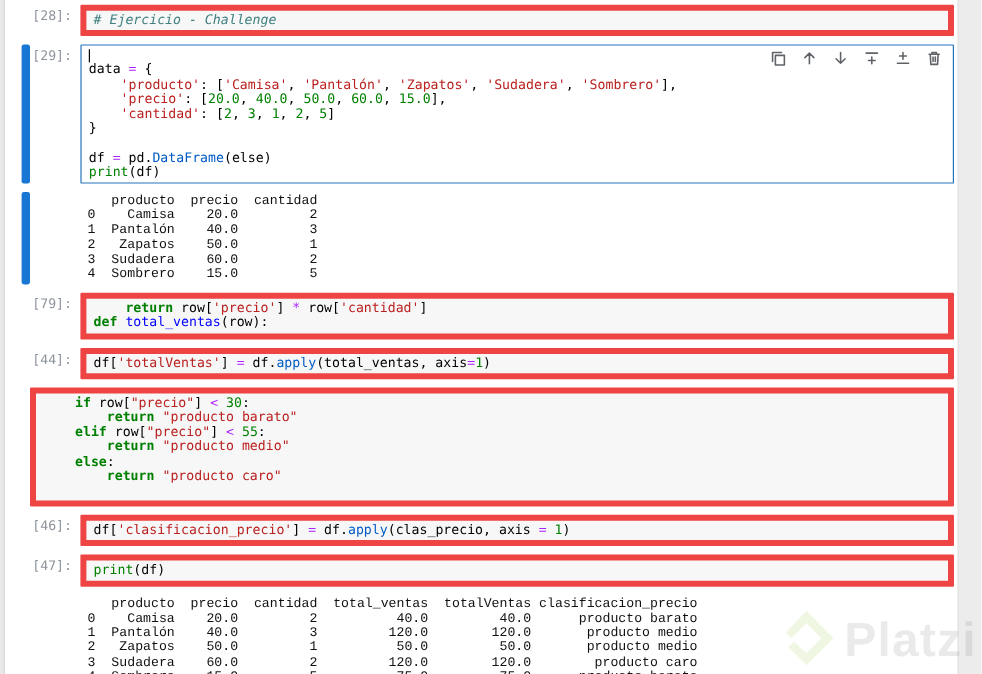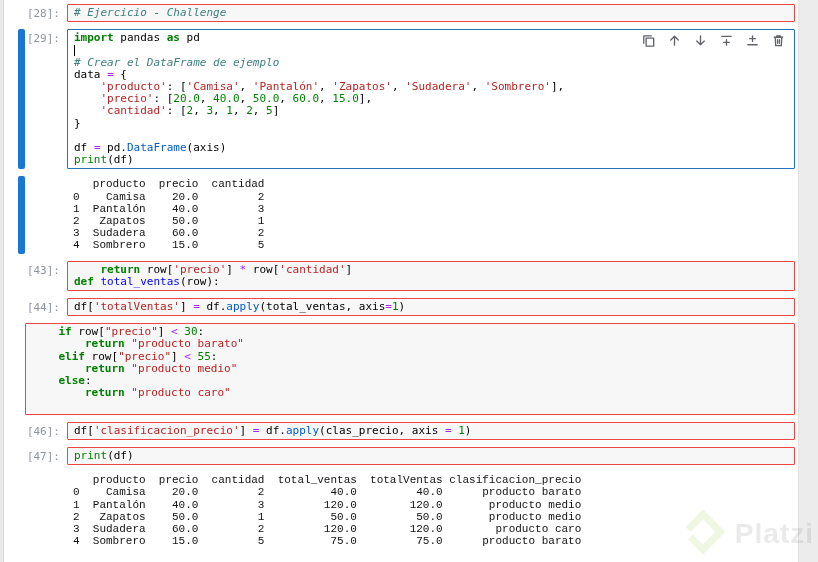--- a/index.html
+++ b/index.html
@@ -12,21 +12,21 @@
     background:#e9e9e9; border-right:1px solid #d8d8d8; }
   .right-gutter { position:absolute; right:0; top:0; width:20px; height:562px;
     background:#ececec; border-left:1px solid #e2e2e2; }
   .notebook { position:absolute; left:5px; top:4px; right:23px; }
 
   .cell-row { display:flex; align-items:stretch; margin-bottom:7px; }
   .collapser { width:7px; margin-left:13px; border-radius:2px; flex:none; background:transparent; }
   .collapser.visible { background:#1976d2; }
   .prompt { width:42px; flex:none; text-align:right; padding-right:7px; padding-top:3px;
     font-size:11px; color:#8e949c; white-space:nowrap; }
-  .input { flex:1; background:#f7f7f7; border:1px solid #ef4444; border-radius:1px;
+  .input { flex:1; background:#f7f7f7; border:5px solid #ef4444; border-radius:1px;
     padding:2px 6px; position:relative; font-size:11px; line-height:12.2px; }
   .cell-row.active .input { background:#ffffff; border:1.5px solid #2574bb; }
 
   .line { white-space:pre; min-height:12.2px; }
   .tok-kw  { color:#008000; font-weight:bold; }
   .tok-bi  { color:#008000; }
   .tok-str { color:#ba2121; }
   .tok-num { color:#008000; }
   .tok-com { color:#408080; font-style:italic; }
   .tok-op  { color:#aa22ff; }
@@ -40,21 +40,21 @@
 
   .cell-toolbar { position:absolute; top:2px; right:8px; display:flex; gap:10px;
     background:transparent; }
   .tbtn { width:16px; height:16px; padding:0; border:none; background:transparent;
     cursor:pointer; display:flex; align-items:center; justify-content:center; }
   .tbtn svg { stroke:#5f6368; fill:none; stroke-width:1.4; stroke-linecap:round;
     stroke-linejoin:round; }
 
   .watermark { position:absolute; right:4px; bottom:0px; display:flex; align-items:center;
     z-index:5; pointer-events:none; }
-  .watermark .wm-text { font-family:"Liberation Sans", sans-serif; font-size:28px;
+  .watermark .wm-text { font-family:"Liberation Sans", sans-serif; font-size:40px;
     font-weight:600; color:rgba(90,95,90,0.13); letter-spacing:1px; line-height:56px; }
   .watermark svg { margin-right:6px; }
 </style>
 </head>
 <body>
 
 <div class="left-gutter"></div>
 
 <div class="notebook" id="notebook">
     <div class="cell-row">
@@ -94,46 +94,44 @@
             <svg width="15" height="15" viewBox="0 0 16 16">
               <path d="M3 12.5 H13 M8 3 V9 M5 6 H11"></path>
             </svg>
           </button>
           <button class="tbtn">
             <svg width="15" height="15" viewBox="0 0 16 16">
               <path d="M3.5 4.5 H12.5 M6 4.5 V3 H10 V4.5 M4.5 4.5 L5 13.5 H11 L11.5 4.5 M7 7 V11 M9 7 V11"></path>
             </svg>
           </button>
         </div>
-        <div class="line"><span class="tok-kw">import</span><span class="tok-pl"> pandas </span><span class="tok-kw">as</span><span class="tok-pl"> pd</span></div>
         <div class="line"><span class="cursor"></span></div>
-        <div class="line"><span class="tok-com"># Crear el DataFrame de ejemplo</span></div>
         <div class="line"><span class="tok-pl">data </span><span class="tok-op">=</span><span class="tok-pl"> {</span></div>
         <div class="line"><span class="tok-pl">    </span><span class="tok-str">'producto'</span><span class="tok-pl">: [</span><span class="tok-str">'Camisa'</span><span class="tok-pl">, </span><span class="tok-str">'Pantalón'</span><span class="tok-pl">, </span><span class="tok-str">'Zapatos'</span><span class="tok-pl">, </span><span class="tok-str">'Sudadera'</span><span class="tok-pl">, </span><span class="tok-str">'Sombrero'</span><span class="tok-pl">],</span></div>
         <div class="line"><span class="tok-pl">    </span><span class="tok-str">'precio'</span><span class="tok-pl">: [</span><span class="tok-num">20.0</span><span class="tok-pl">, </span><span class="tok-num">40.0</span><span class="tok-pl">, </span><span class="tok-num">50.0</span><span class="tok-pl">, </span><span class="tok-num">60.0</span><span class="tok-pl">, </span><span class="tok-num">15.0</span><span class="tok-pl">],</span></div>
         <div class="line"><span class="tok-pl">    </span><span class="tok-str">'cantidad'</span><span class="tok-pl">: [</span><span class="tok-num">2</span><span class="tok-pl">, </span><span class="tok-num">3</span><span class="tok-pl">, </span><span class="tok-num">1</span><span class="tok-pl">, </span><span class="tok-num">2</span><span class="tok-pl">, </span><span class="tok-num">5</span><span class="tok-pl">]</span></div>
         <div class="line"><span class="tok-pl">}</span></div>
         <div class="line">&nbsp;</div>
-        <div class="line"><span class="tok-pl">df </span><span class="tok-op">=</span><span class="tok-pl"> pd.</span><span class="tok-prop">DataFrame</span><span class="tok-pl">(axis)</span></div>
+        <div class="line"><span class="tok-pl">df </span><span class="tok-op">=</span><span class="tok-pl"> pd.</span><span class="tok-prop">DataFrame</span><span class="tok-pl">(else)</span></div>
         <div class="line"><span class="tok-bi">print</span><span class="tok-pl">(df)</span></div>
       </div>
     </div>
     <div class="cell-row">
       <div class="collapser visible"></div>
       <div class="prompt"></div>
       <pre class="output">   producto  precio  cantidad
 0    Camisa    20.0         2
 1  Pantalón    40.0         3
 2   Zapatos    50.0         1
 3  Sudadera    60.0         2
 4  Sombrero    15.0         5</pre>
     </div>
     <div class="cell-row">
       <div class="collapser"></div>
-      <div class="prompt">[43]:</div>
+      <div class="prompt">[79]:</div>
       <div class="input">
         <div class="line"><span class="tok-pl">    </span><span class="tok-kw">return</span><span class="tok-pl"> row[</span><span class="tok-str">'precio'</span><span class="tok-pl">] </span><span class="tok-op">*</span><span class="tok-pl"> row[</span><span class="tok-str">'cantidad'</span><span class="tok-pl">]</span></div>
         <div class="line"><span class="tok-kw">def</span><span class="tok-pl"> </span><span class="tok-fn">total_ventas</span><span class="tok-pl">(row):</span></div>
       </div>
     </div>
     <div class="cell-row">
       <div class="collapser"></div>
       <div class="prompt">[44]:</div>
       <div class="input">
         <div class="line"><span class="tok-pl">df[</span><span class="tok-str">'totalVentas'</span><span class="tok-pl">] </span><span class="tok-op">=</span><span class="tok-pl"> df.</span><span class="tok-prop">apply</span><span class="tok-pl">(total_ventas, axis</span><span class="tok-op">=</span><span class="tok-num">1</span><span class="tok-pl">)</span></div>

